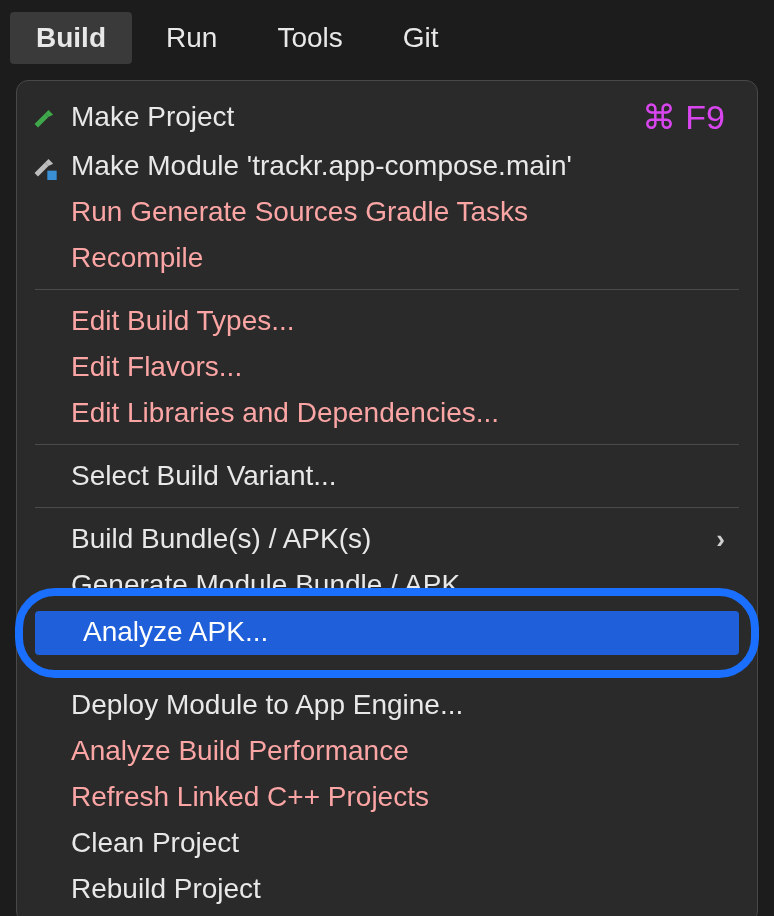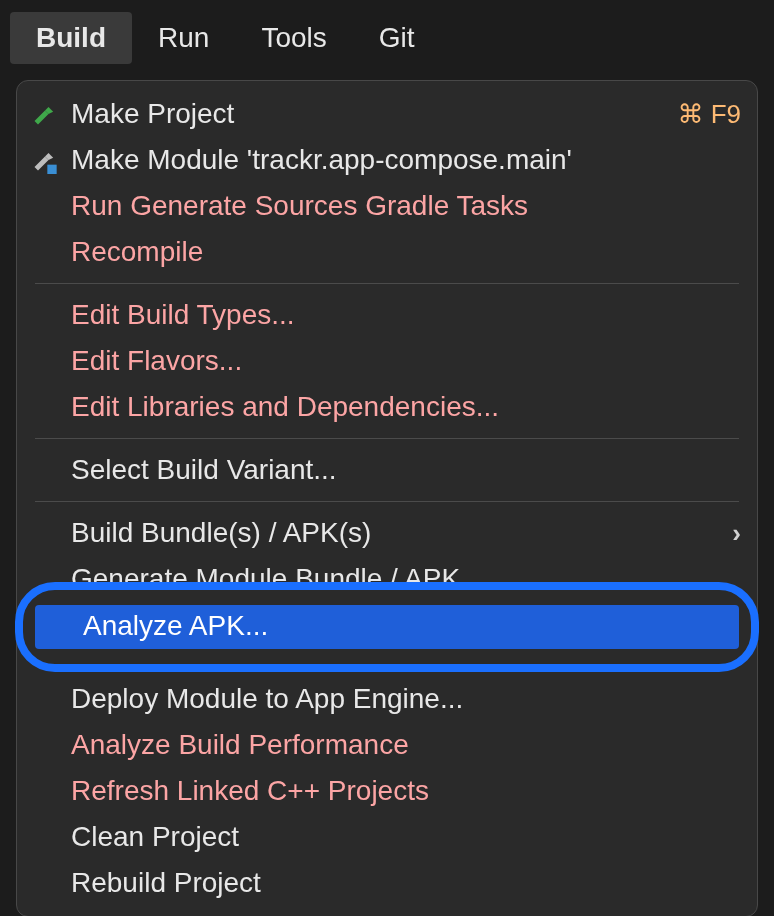--- a/index.html
+++ b/index.html
@@ -6,21 +6,21 @@
     body {
       background: #1c1c1c;
       font-family: -apple-system, BlinkMacSystemFont, "Segoe UI", Helvetica, Arial, sans-serif;
       width: 774px;
       height: 916px;
       overflow: hidden;
     }
     .menubar {
       display: flex;
       align-items: center;
-      gap: 0;
+      gap: 8px;
       padding: 12px 22px 10px 10px;
     }
     .menubar-item {
       color: #e8e8e8;
       font-size: 28px;
       padding: 10px 26px;
       border-radius: 4px;
       cursor: default;
     }
     .menubar-item.active {
@@ -31,42 +31,42 @@
       margin: 6px 16px 0 16px;
       background: #2a2a2a;
       border: 1px solid #484848;
       border-radius: 12px;
       padding: 10px 0;
       position: relative;
     }
     .menu-item {
       display: flex;
       align-items: center;
-      padding: 6px 16px 6px 14px;
+      padding: 6px 32px 6px 14px;
       min-height: 46px;
       position: relative;
     }
     .menu-item .icon-slot {
       width: 40px;
       display: flex;
       align-items: center;
       justify-content: flex-start;
       flex-shrink: 0;
     }
     .menu-item .label {
       color: #e8e8e8;
       font-size: 28px;
       flex: 1;
     }
     .menu-item.disabled .label {
       color: #fca5a5;
     }
     .menu-item .shortcut {
-      color: #fdba74;
-      font-size: 26px;
+      color: #d946ef;
+      font-size: 34px;
     }
     .menu-item .submenu-arrow {
       color: #d0d0d0;
       font-size: 26px;
       font-weight: 700;
     }
     .separator {
       height: 1px;
       background: #4b4b4b;
       margin: 8px 18px;

